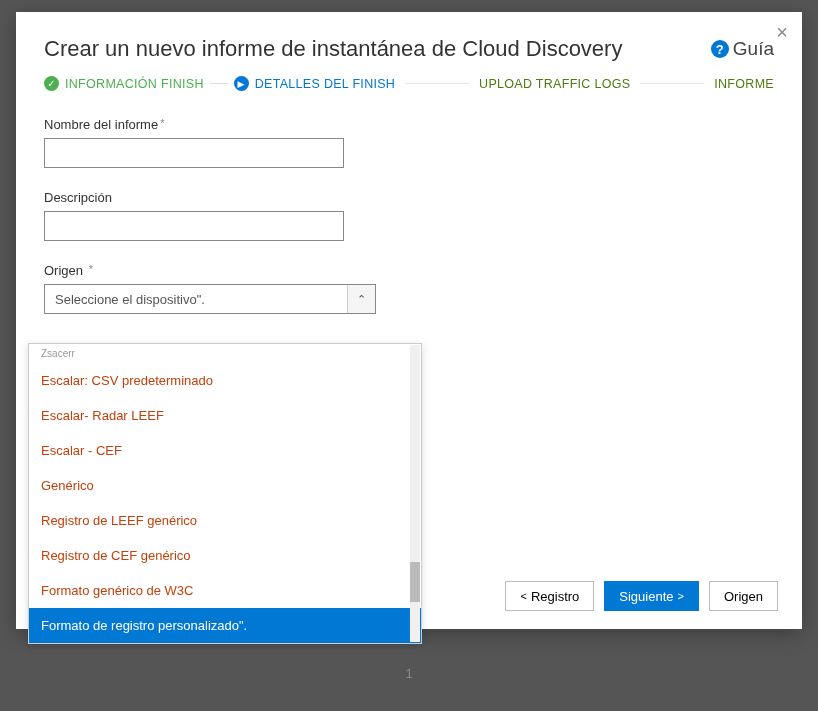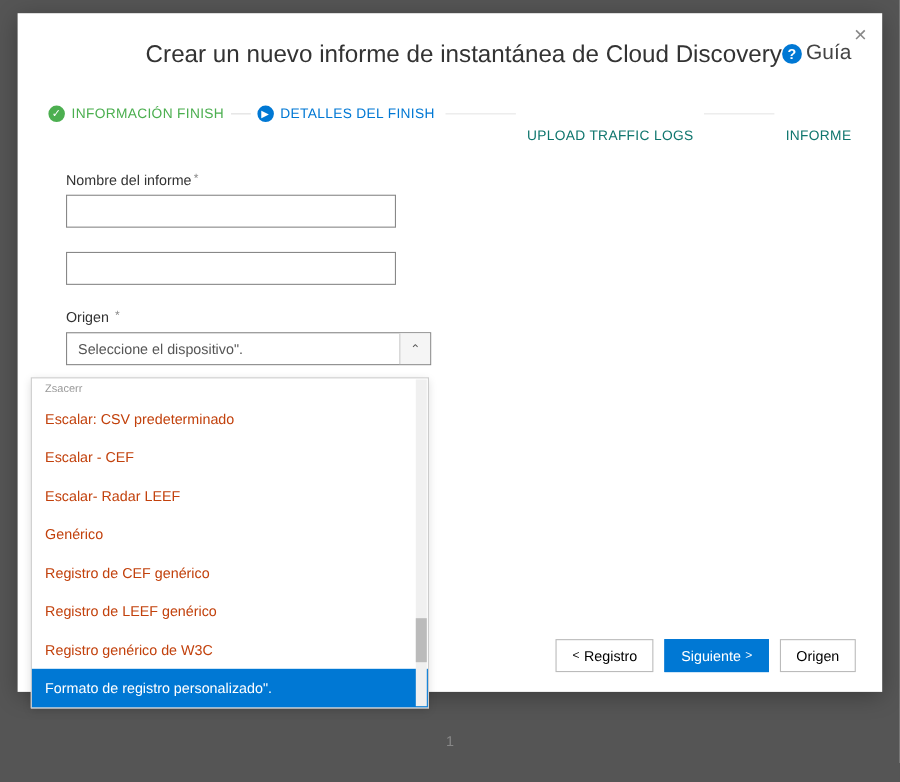--- a/index.html
+++ b/index.html
@@ -31,21 +31,21 @@
       right: 14px;
       font-size: 20px;
       color: #888;
       cursor: pointer;
       background: none;
       border: none;
       line-height: 1;
     }
     .header {
       display: flex;
-      justify-content: flex-end;
+      justify-content: space-between;
       align-items: center;
       padding: 24px 28px 8px 28px;
     }
     .title {
       font-size: 22px;
       font-weight: 400;
       color: #333;
     }
     .guide {
       display: flex;
@@ -99,37 +99,36 @@
     }
     .step-active .step-icon {
       background: #0078d4;
       color: #fff;
       font-size: 9px;
     }
     .step-active {
       color: #0078d4;
     }
     .step-inactive {
-      color: #0f766e;
-      margin-top: 40px;
+      color: #4d7c0f;
     }
     .step-line {
       flex: 0 0 18px;
       height: 1px;
       background: #ddd;
       margin: 0 6px;
     }
     .step-spacer {
       flex: 1;
       height: 1px;
       background: #e5e5e5;
       margin: 0 10px;
     }
     .form {
-      padding: 8px 44px;
+      padding: 8px 28px;
     }
     .field {
       margin-bottom: 22px;
     }
     .field-label {
       font-size: 13px;
       color: #333;
       margin-bottom: 6px;
       display: block;
     }
@@ -167,21 +166,21 @@
       display: flex;
       align-items: center;
       justify-content: center;
       font-size: 11px;
       color: #555;
     }
     .dropdown {
       position: absolute;
       left: 28px;
       top: 343px;
-      width: 362px;
+      width: 394px;
       background: #fff;
       border: 1px solid #ccc;
       z-index: 100;
       box-shadow: 0 2px 8px rgba(0,0,0,0.15);
     }
     .dropdown-scroll {
       position: absolute;
       right: 1px;
       top: 1px;
       bottom: 1px;
@@ -284,20 +283,21 @@
 
   <div class="form">
     <div class="field">
       <label class="field-label">
         <span>Nombre del informe</span><span class="req">*</span>
       </label>
       <input class="text-input" type="text" value="" style="">
     </div>
 
     <div class="field">
+      <label class="field-label">Descripción</label>
       <input class="text-input" type="text" value="" style="">
     </div>
 
     <div class="field">
       <label class="field-label">
         <span>Origen</span>
         <span class="req">*</span>
       </label>
       <div class="select-box">
         <span>Seleccione el dispositivo".</span>
@@ -320,22 +320,22 @@
     </button>
   </div>
 </div>
 
 <div class="dropdown" id="dropdown-list">
   <div class="dropdown-scroll">
     <div class="dropdown-thumb"></div>
   </div>
 <div class="dropdown-item truncated">Zsacerr</div>
     <div class="dropdown-item">Escalar: CSV predeterminado</div>
+    <div class="dropdown-item">Escalar- Radar LEEF</div>
     <div class="dropdown-item">Escalar - CEF</div>
-    <div class="dropdown-item">Escalar- Radar LEEF</div>
     <div class="dropdown-item">Genérico</div>
+    <div class="dropdown-item">Registro de LEEF genérico</div>
     <div class="dropdown-item">Registro de CEF genérico</div>
-    <div class="dropdown-item">Registro de LEEF genérico</div>
-    <div class="dropdown-item">Registro genérico de W3C</div>
+    <div class="dropdown-item">Formato genérico de W3C</div>
     <div class="dropdown-item selected">Formato de registro personalizado".</div>
   </div>
 
 <div class="page-number">1</div>
 
 </body></html>

